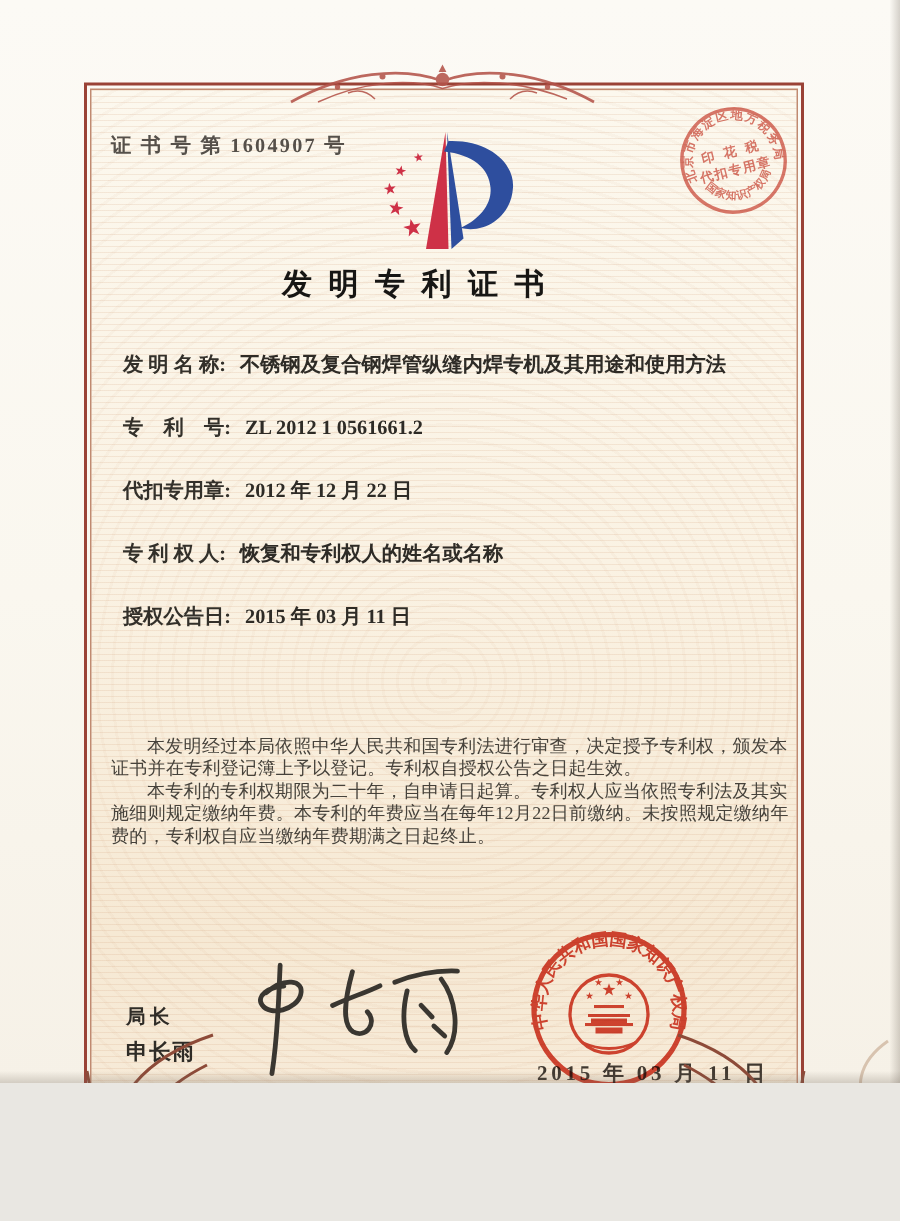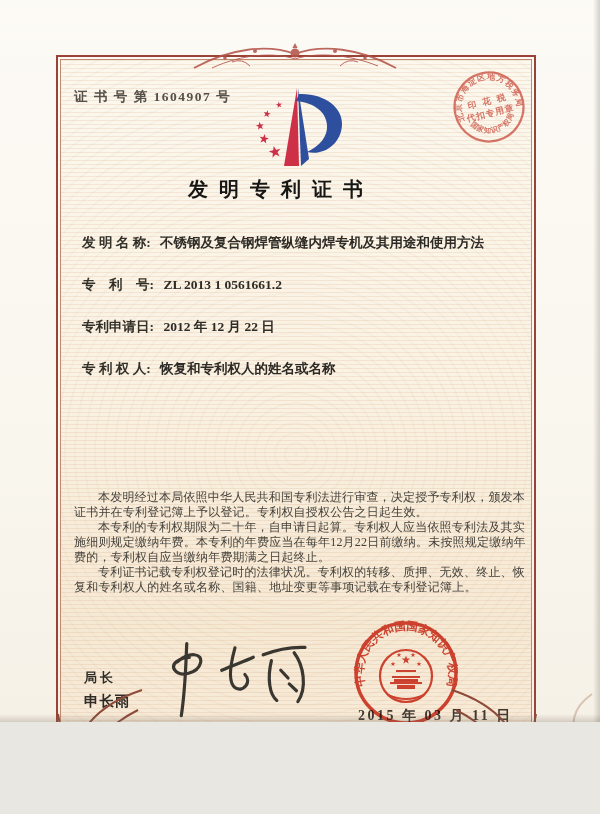--- a/index.html
+++ b/index.html
@@ -115,36 +115,39 @@
 
   <div class="title">发明专利证书</div>
 
   <div class="fields">
     <div class="field-row">
       <span class="field-label">发 明 名 称:</span>
       <span class="field-value">不锈钢及复合钢焊管纵缝内焊专机及其用途和使用方法</span>
     </div>
     <div class="field-row">
       <span class="field-label">专　利　号:</span>
-      <span class="field-value">ZL 2013 1 0561661.2</span>
-    </div>
-    <div class="field-row">
-      <span class="field-label">专利申请日:</span>
+      <span class="field-value">ZL 2012 1 0561661.2</span>
+    </div>
+    <div class="field-row">
+      <span class="field-label">代扣专用章:</span>
       <span class="field-value">2012 年 12 月 22 日</span>
     </div>
     <div class="field-row">
       <span class="field-label">专 利 权 人:</span>
       <span class="field-value">恢复和专利权人的姓名或名称</span>
+    </div>
+    <div class="field-row">
+      <span class="field-label">授权公告日:</span>
+      <span class="field-value">2015 年 03 月 11 日</span>
     </div>
   </div>
 
   <div class="body-text">
     <p>本发明经过本局依照中华人民共和国专利法进行审查，决定授予专利权，颁发本证书并在专利登记簿上予以登记。专利权自授权公告之日起生效。</p>
     <p>本专利的专利权期限为二十年，自申请日起算。专利权人应当依照专利法及其实施细则规定缴纳年费。本专利的年费应当在每年12月22日前缴纳。未按照规定缴纳年费的，专利权自应当缴纳年费期满之日起终止。</p>
-    <p>专利证书记载专利权登记时的法律状况。专利权的转移、质押、无效、终止、恢复和专利权人的姓名或名称、国籍、地址变更等事项记载在专利登记簿上。</p>
   </div>
 
   <div class="director-title">局长</div>
   <div class="director-name">申长雨</div>
 
   <svg class="signature" width="165" height="80" viewBox="0 0 165 80">
     <g fill="none" stroke="#262420" stroke-width="3.2" stroke-linecap="round" stroke-linejoin="round" opacity="0.9">
       <path d="M30,22 C42,12 56,14 53,24 C50,34 32,38 27,30 C23,24 32,18 42,18"></path>
       <path d="M40,4 C38,28 37,50 32,76"></path>
       <path d="M88,10 C83,26 79,44 87,50 C95,55 104,45 97,37"></path>

